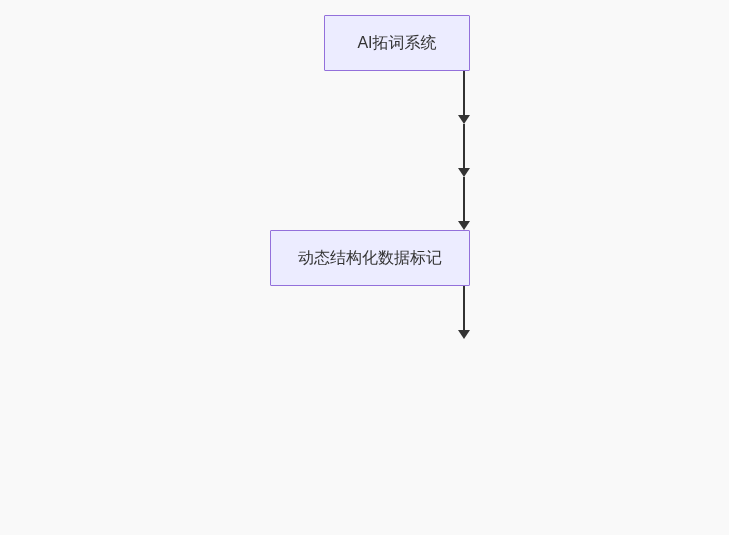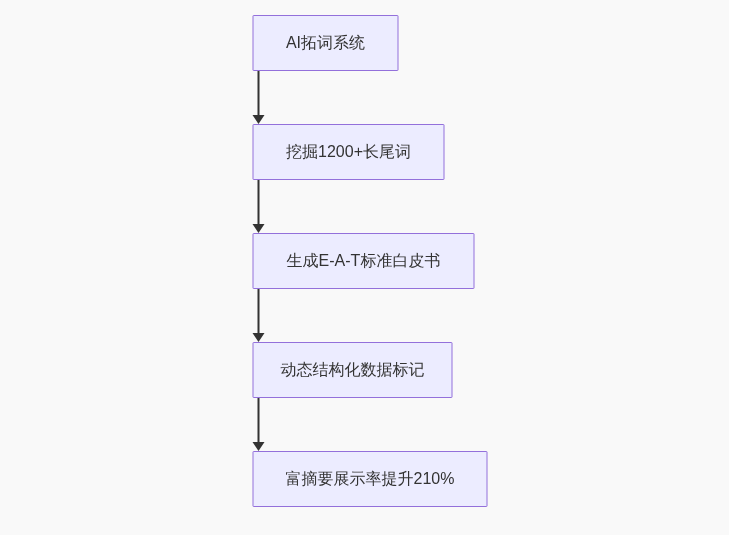--- a/index.html
+++ b/index.html
@@ -14,21 +14,21 @@
     overflow: hidden;
     position: relative;
   }
   .diagram {
     position: absolute;
     left: 370px;
     top: 15px;
     transform: translateX(-50%);
     display: flex;
     flex-direction: column;
-    align-items: flex-start;
+    align-items: flex-end;
   }
   .node {
     box-sizing: border-box;
     height: 56px;
     display: flex;
     align-items: center;
     justify-content: center;
     background: #ECECFF;
     border: 1.5px solid #9370DB;
     border-radius: 1px;
@@ -67,44 +67,35 @@
 
   <div class="node w1">
     <span>AI拓词系统</span>
   </div>
 
   <div class="edge">
     <div class="edge-line"></div>
     <div class="arrowhead"></div>
   </div>
 
-  <div class="node w2">
-    <span>挖掘1200+长尾词</span>
-  </div>
 
   <div class="edge">
     <div class="edge-line"></div>
     <div class="arrowhead"></div>
   </div>
 
-  <div class="node w3">
-    <span>生成E-A-T标准白皮书</span>
-  </div>
 
   <div class="edge">
     <div class="edge-line"></div>
     <div class="arrowhead"></div>
   </div>
 
   <div class="node w4">
     <span>动态结构化数据标记</span>
   </div>
 
   <div class="edge">
     <div class="edge-line"></div>
     <div class="arrowhead"></div>
   </div>
 
-  <div class="node w5">
-    <span>富摘要展示率提升210%</span>
-  </div>
 
 </div>
 
 </body></html>

